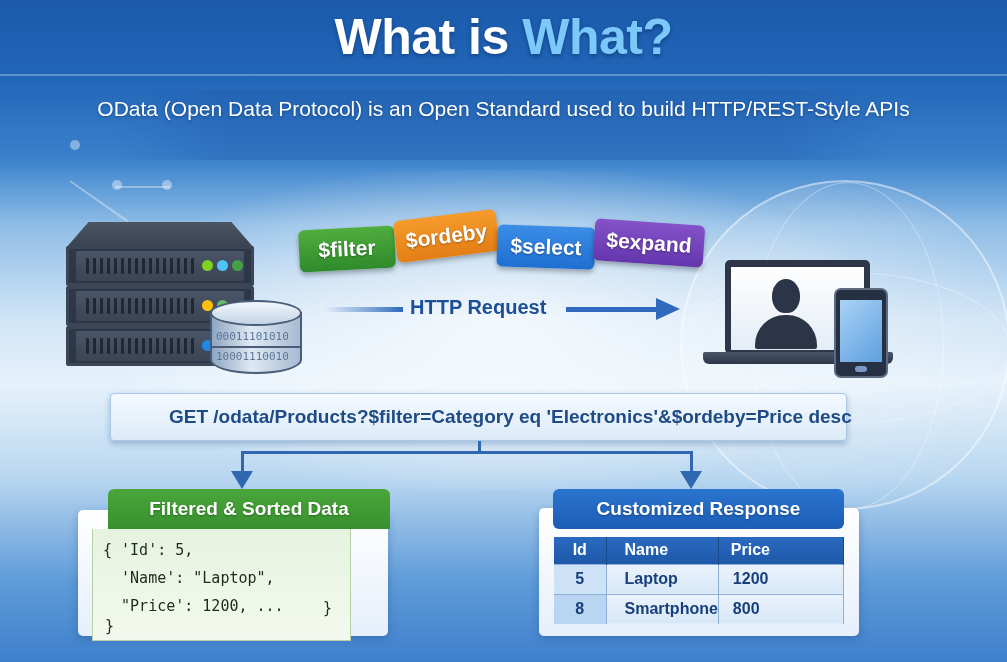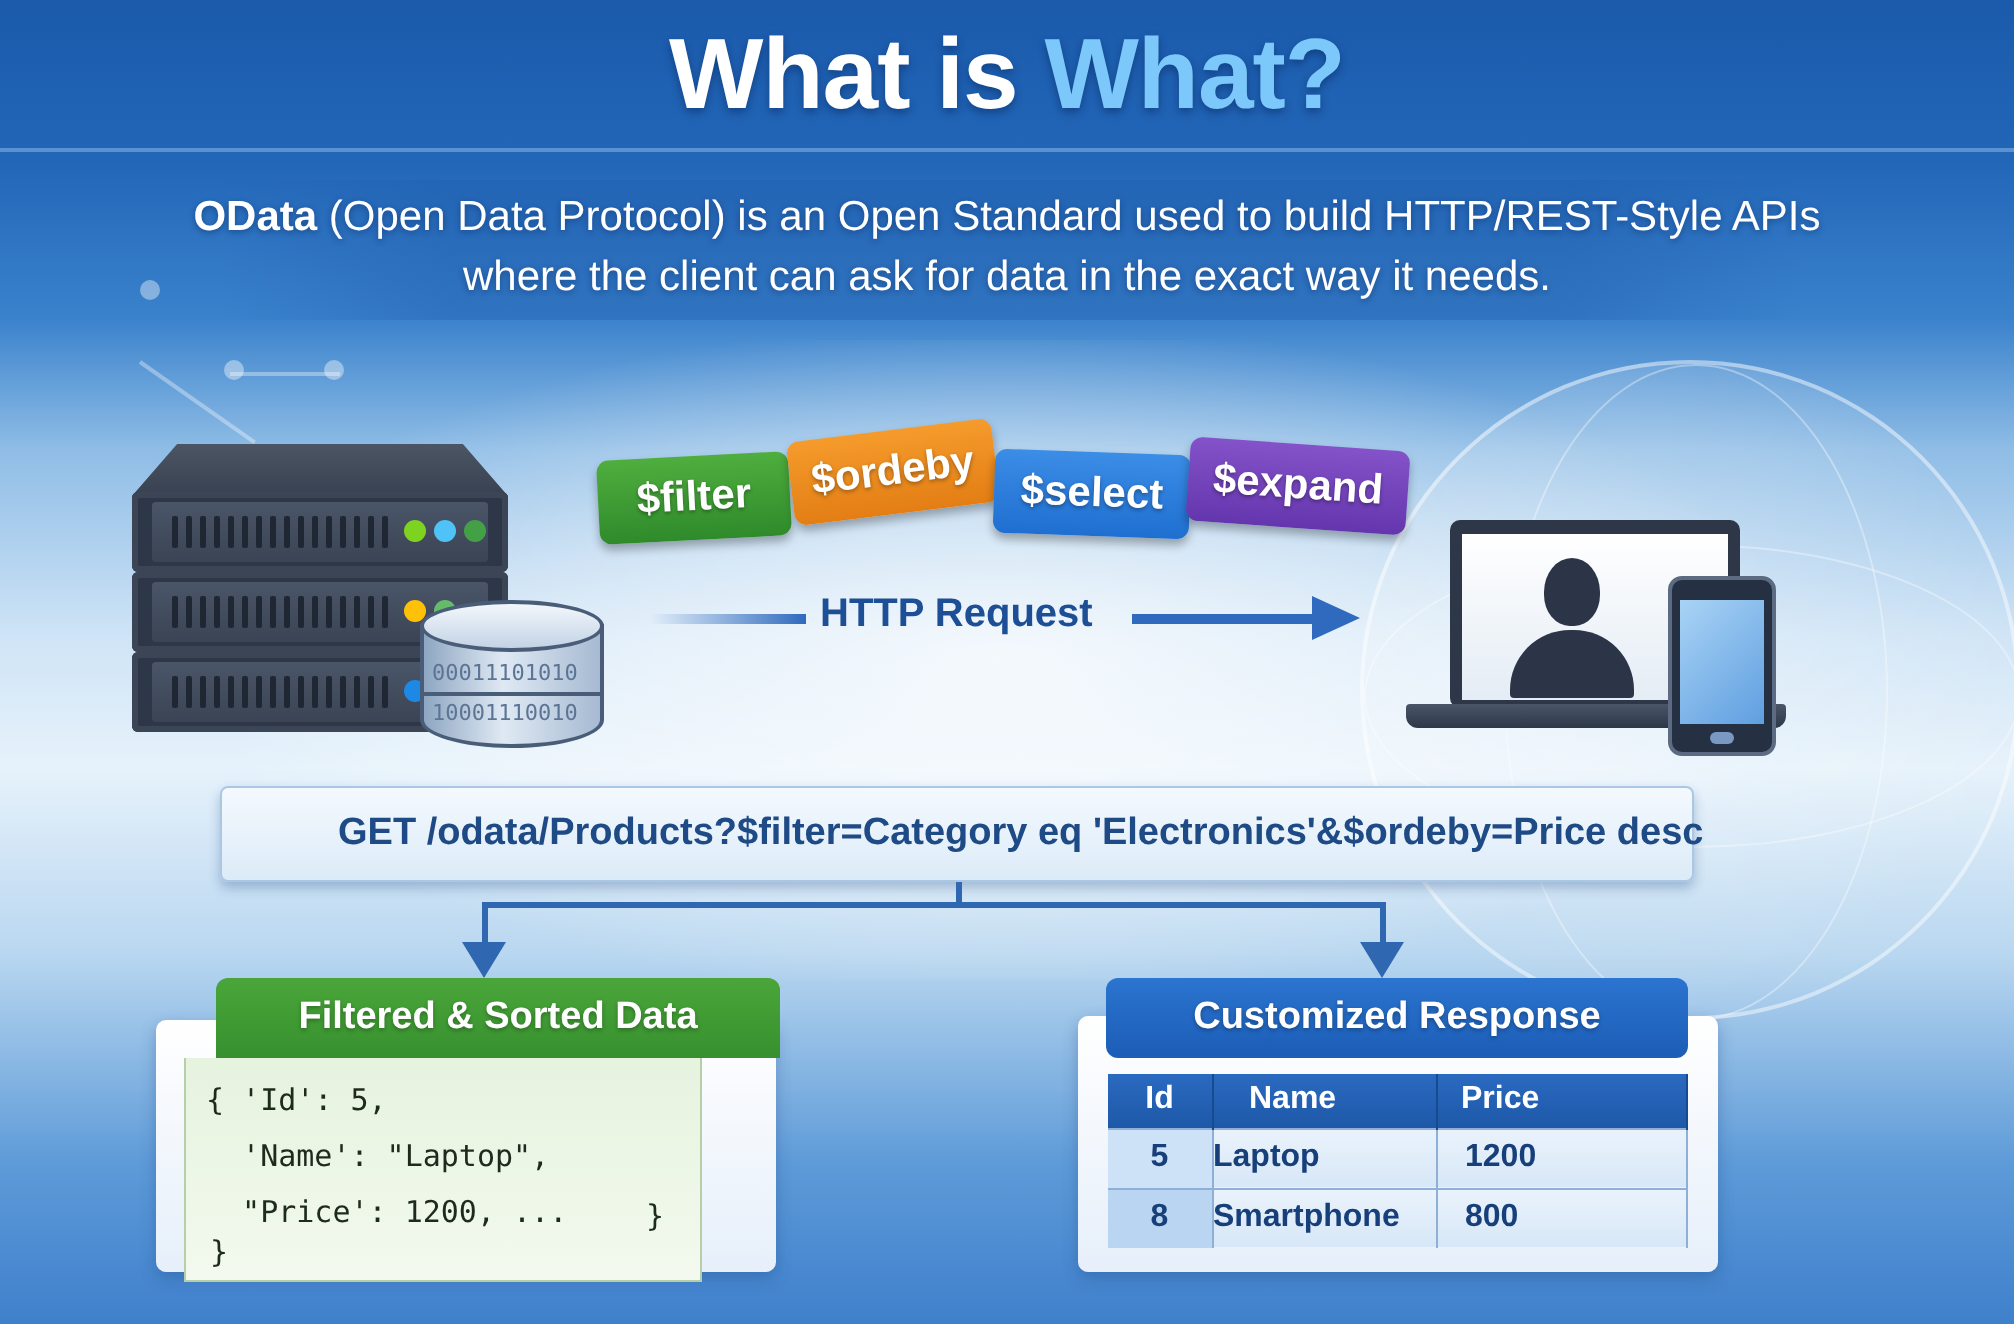--- a/index.html
+++ b/index.html
@@ -36,21 +36,21 @@
     font-size: 50px; font-weight: bold; color: #ffffff; letter-spacing: -0.5px;
     text-shadow: 0 2px 4px rgba(0,30,80,0.45);
   }
   .title .accent { color: #7cc8fb; }
 
   .subtitle {
     position: absolute; left: 0; top: 94px; width: 1007px; text-align: center;
     font-size: 21px; color: #ffffff; line-height: 30px;
     text-shadow: 0 1px 3px rgba(0,30,80,0.45);
   }
-  .subtitle b { font-weight: bold; }
+  .subtitle b { font-weight: normal; }
   .sub-band {
     position: absolute; left: 110px; top: 90px; width: 790px; height: 70px;
     background: linear-gradient(90deg, rgba(30,90,170,0) 0%, rgba(30,90,170,0.35) 15%, rgba(30,90,170,0.35) 85%, rgba(30,90,170,0) 100%);
   }
 
   
   .server { position: absolute; left: 66px; top: 222px; width: 188px; }
   .server-top {
     position: absolute; left: 0; top: 0; width: 188px; height: 26px;
     background: linear-gradient(180deg, #4b5563, #374151);
@@ -208,42 +208,41 @@
     margin-top: 11px;
   }
   .resp-table td {
     height: 30px; color: #173f7a; border-right: 1px solid #8fb0d6; border-top: 1px solid #8fb0d6;
     background: linear-gradient(180deg, #eaf3fc, #d7e7f7);
   }
   .resp-table td.idcell { background: #cde2f6; text-align: center; }
   .resp-table th.idcol { text-align: center; width: 52px; }
   .resp-table th.namecol { width: 112px; padding-left: 18px; }
   .resp-table th.pricecol { padding-left: 12px; }
-  .resp-table td.namecell { }
+  .resp-table td.namecell { padding-left: 18px; }
   .resp-table td.pricecell { padding-left: 14px; }
   .resp-table tr.row2 td.idcell { background: #b9d5f1; }
 </style>
 </head>
 <body>
 
 <div class="glow"></div>
 <div class="globe"></div>
 <div class="net-line" style="left:70px;top:180px;width:70px;transform:rotate(35deg);"></div>
 <div class="net-line" style="left:115px;top:186px;width:55px;"></div>
 <div class="net-dot" style="left:112px;top:180px;"></div>
 <div class="net-dot" style="left:162px;top:180px;"></div>
 <div class="net-dot" style="left:70px;top:140px;"></div>
 
 <div class="title-band"></div>
 <div class="title"><span>What is </span><span class="accent">What?</span></div>
 
 <div class="sub-band"></div>
 <div class="subtitle">
   <div><b>OData</b><span> (Open Data Protocol) is an Open Standard used to build HTTP/REST-Style APIs</span></div>
-  <div>where the client can ask for data in the exact way it needs.</div>
 </div>
 
 <div class="server">
   <div class="server-top"></div>
   <div class="server-unit" style="top:24px;">
     <div class="face"></div>
     <div class="vents">
         <span></span>
         <span></span>
         <span></span>

